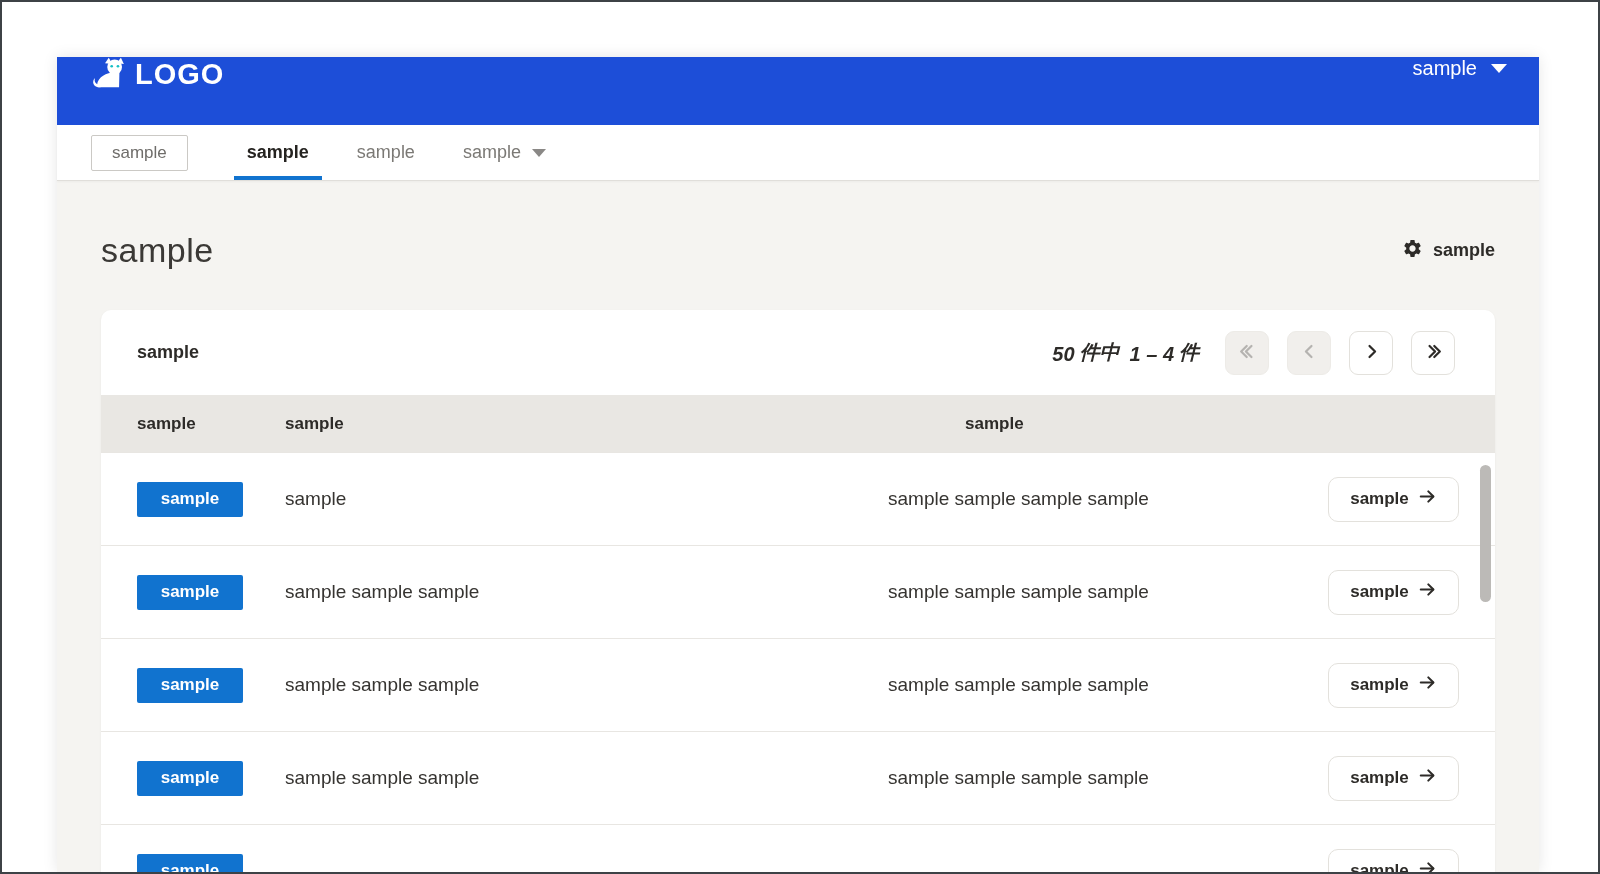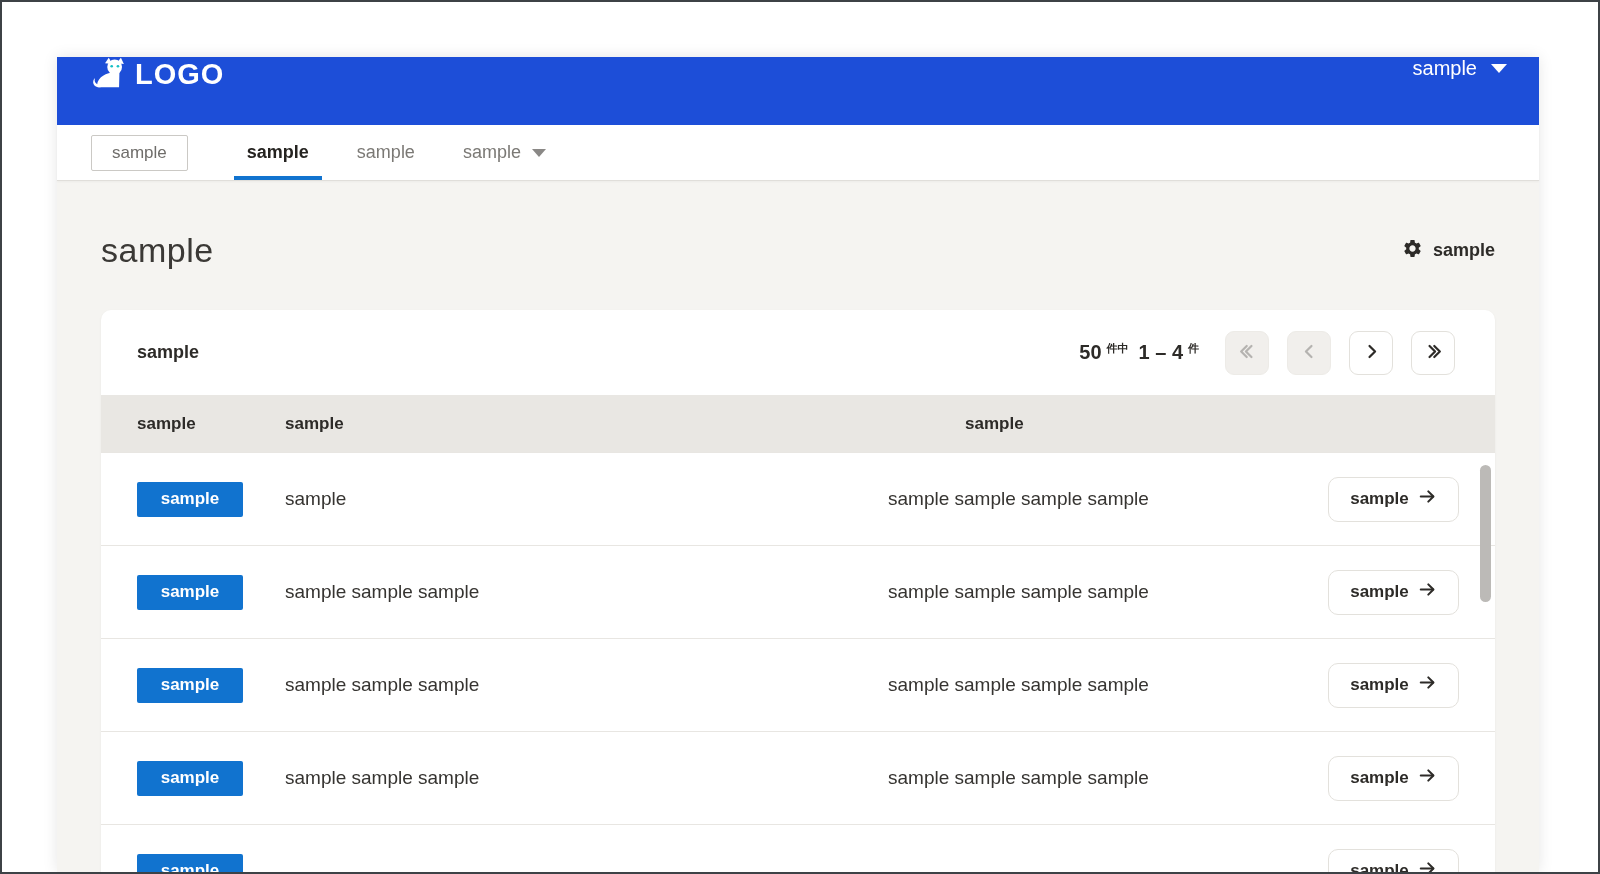--- a/index.html
+++ b/index.html
@@ -80,23 +80,23 @@
     position:relative;
     background:#fff; border-radius:10px;
     box-shadow:0 1px 3px rgba(0,0,0,0.05);
   }
   .card-head {
     height:85px; display:flex; align-items:center;
     padding:0 40px 0 36px;
   }
   .card-title { font-size:18px; font-weight:700; }
   .pager { margin-left:auto; display:flex; align-items:center; }
-  .pager-summary { display:flex; align-items:flex-start; font-weight:700; }
+  .pager-summary { display:flex; align-items:flex-end; font-weight:700;font-style:italic; }
   .pager-num { font-size:20px; }
-  .pager-unit { font-size:11px; margin:0 10px 0 5px; }
+  .pager-unit { font-size:20px; margin:0 10px 0 5px; }
   .pager-unit:last-child { margin-right:0; }
   .pager-btn {
     width:44px; height:44px; margin-left:18px;
     border-radius:9px; background:#fff; border:1px solid #e3e1dc;
     display:flex; align-items:center; justify-content:center;
     cursor:pointer;
   }
   .pager-btn.first { margin-left:26px; }
   .pager-btn svg { stroke:#2d2b28; }
   .pager-btn.disabled {

